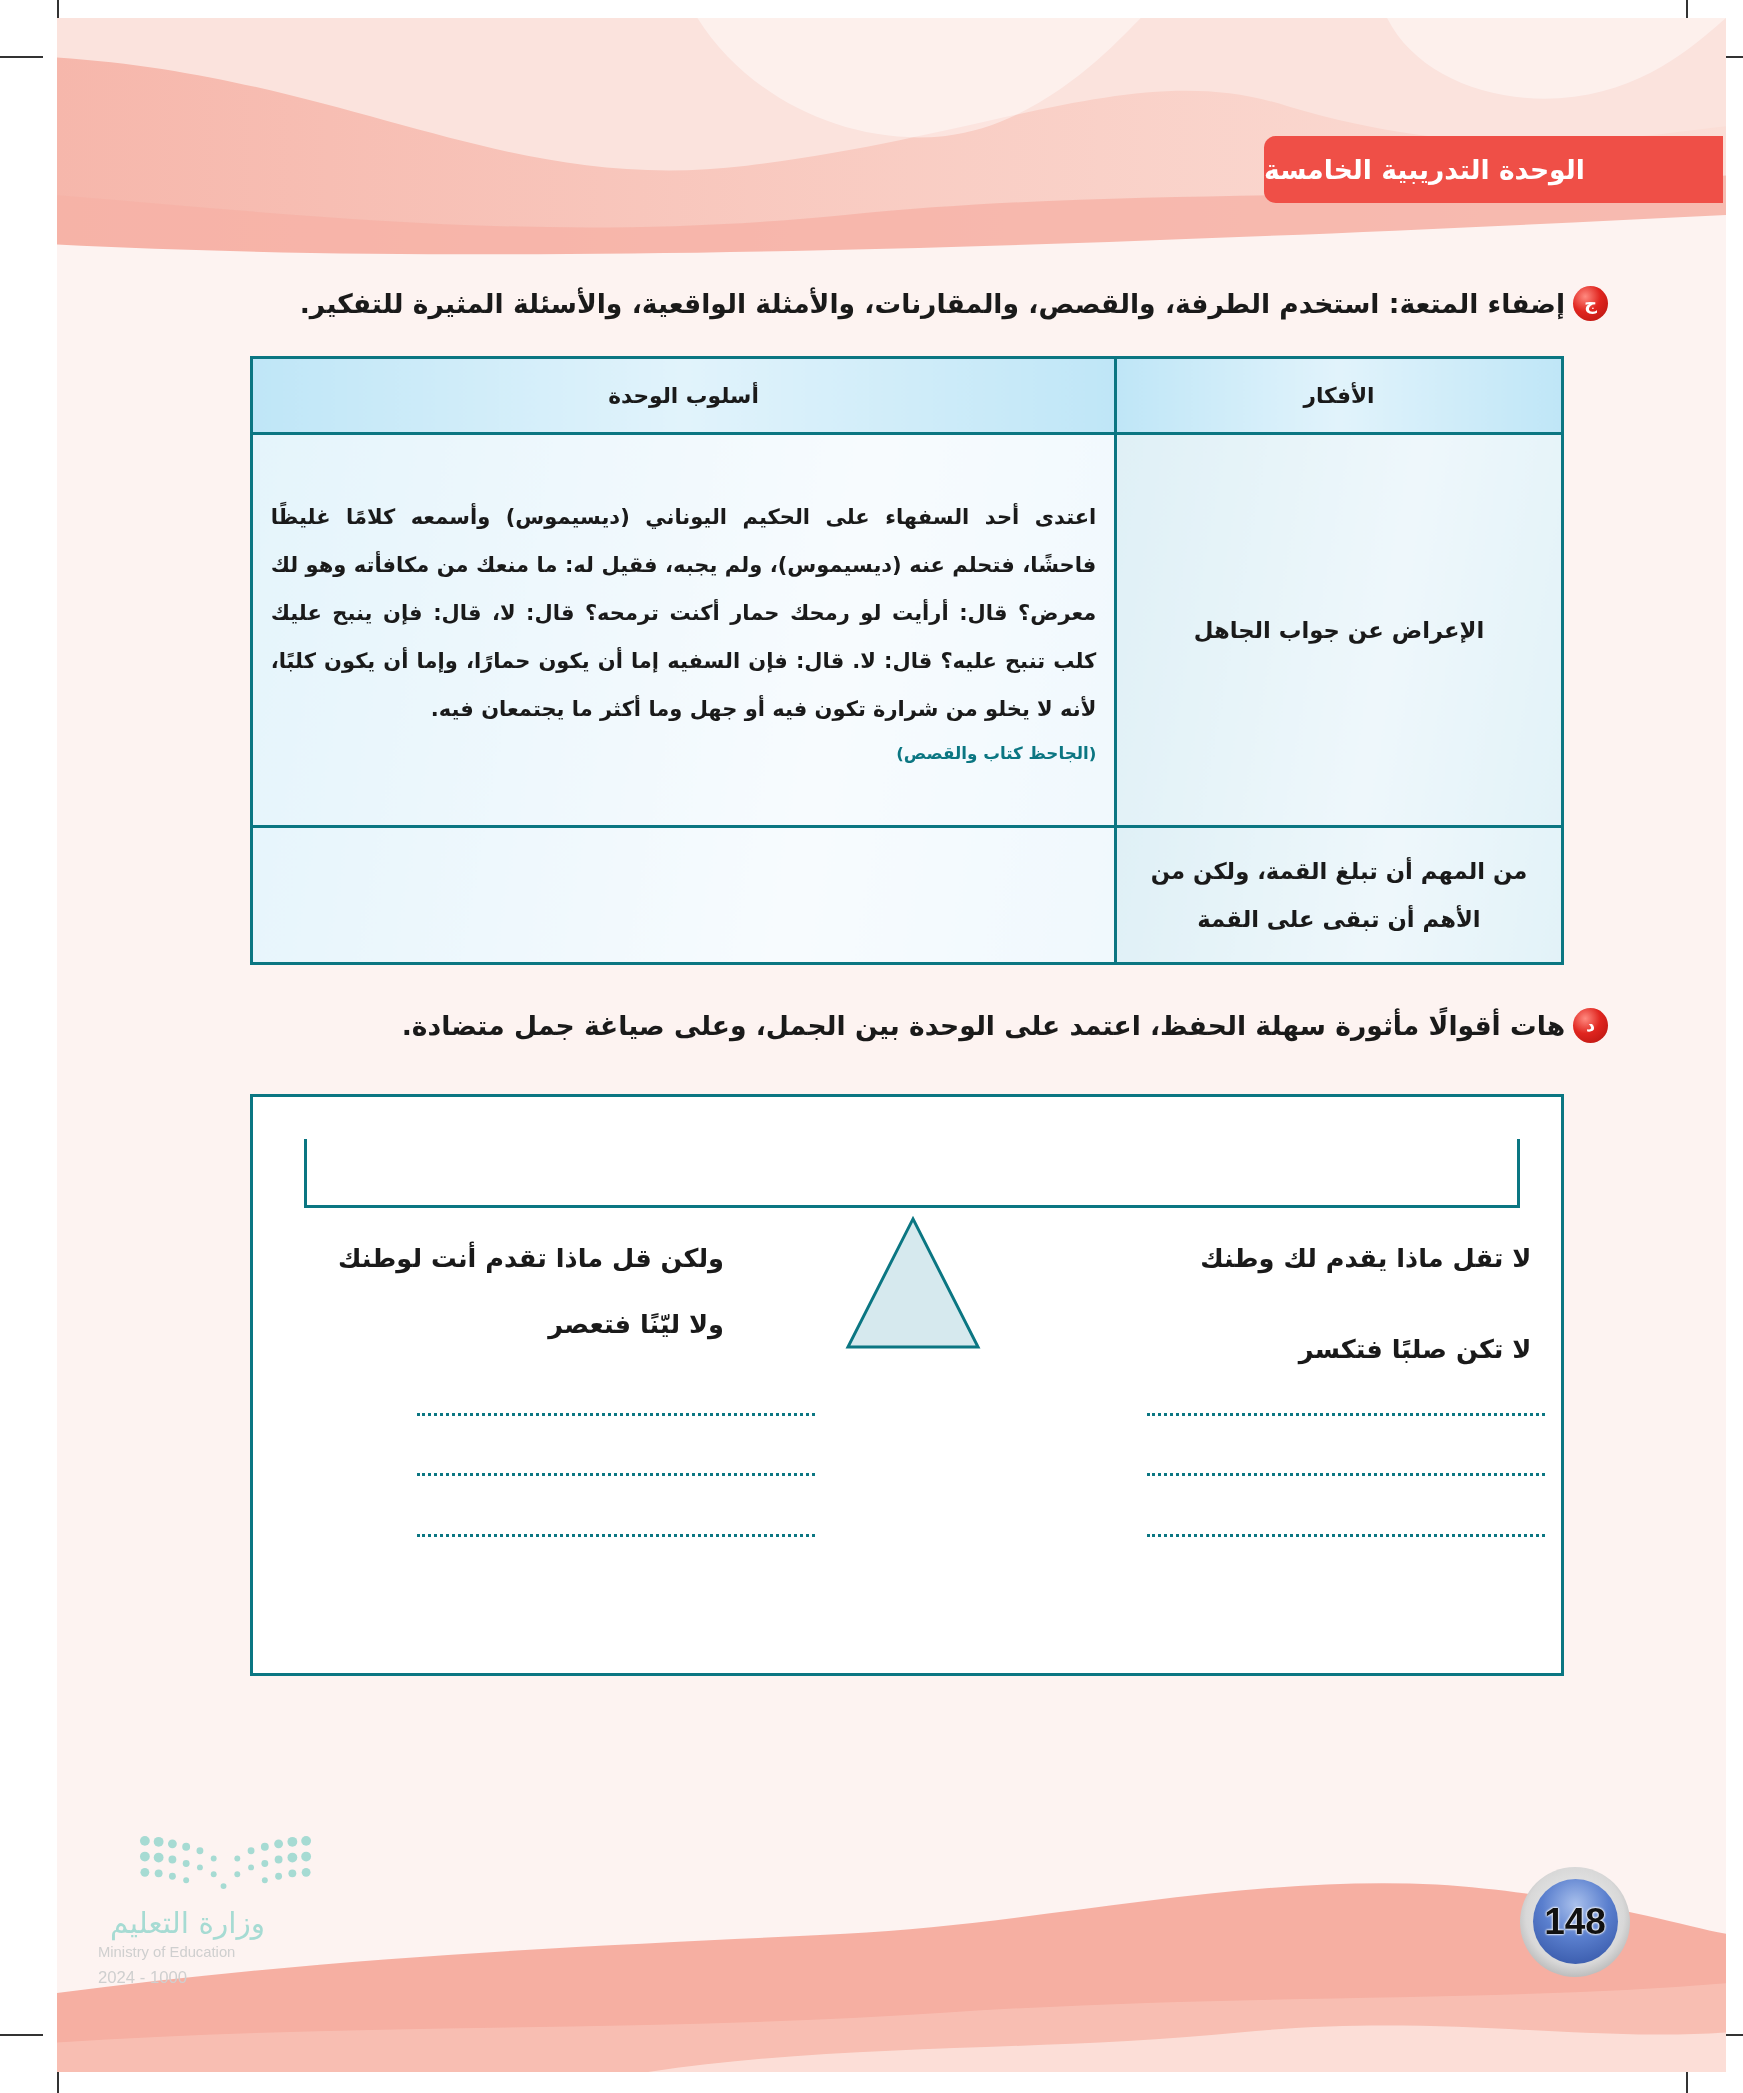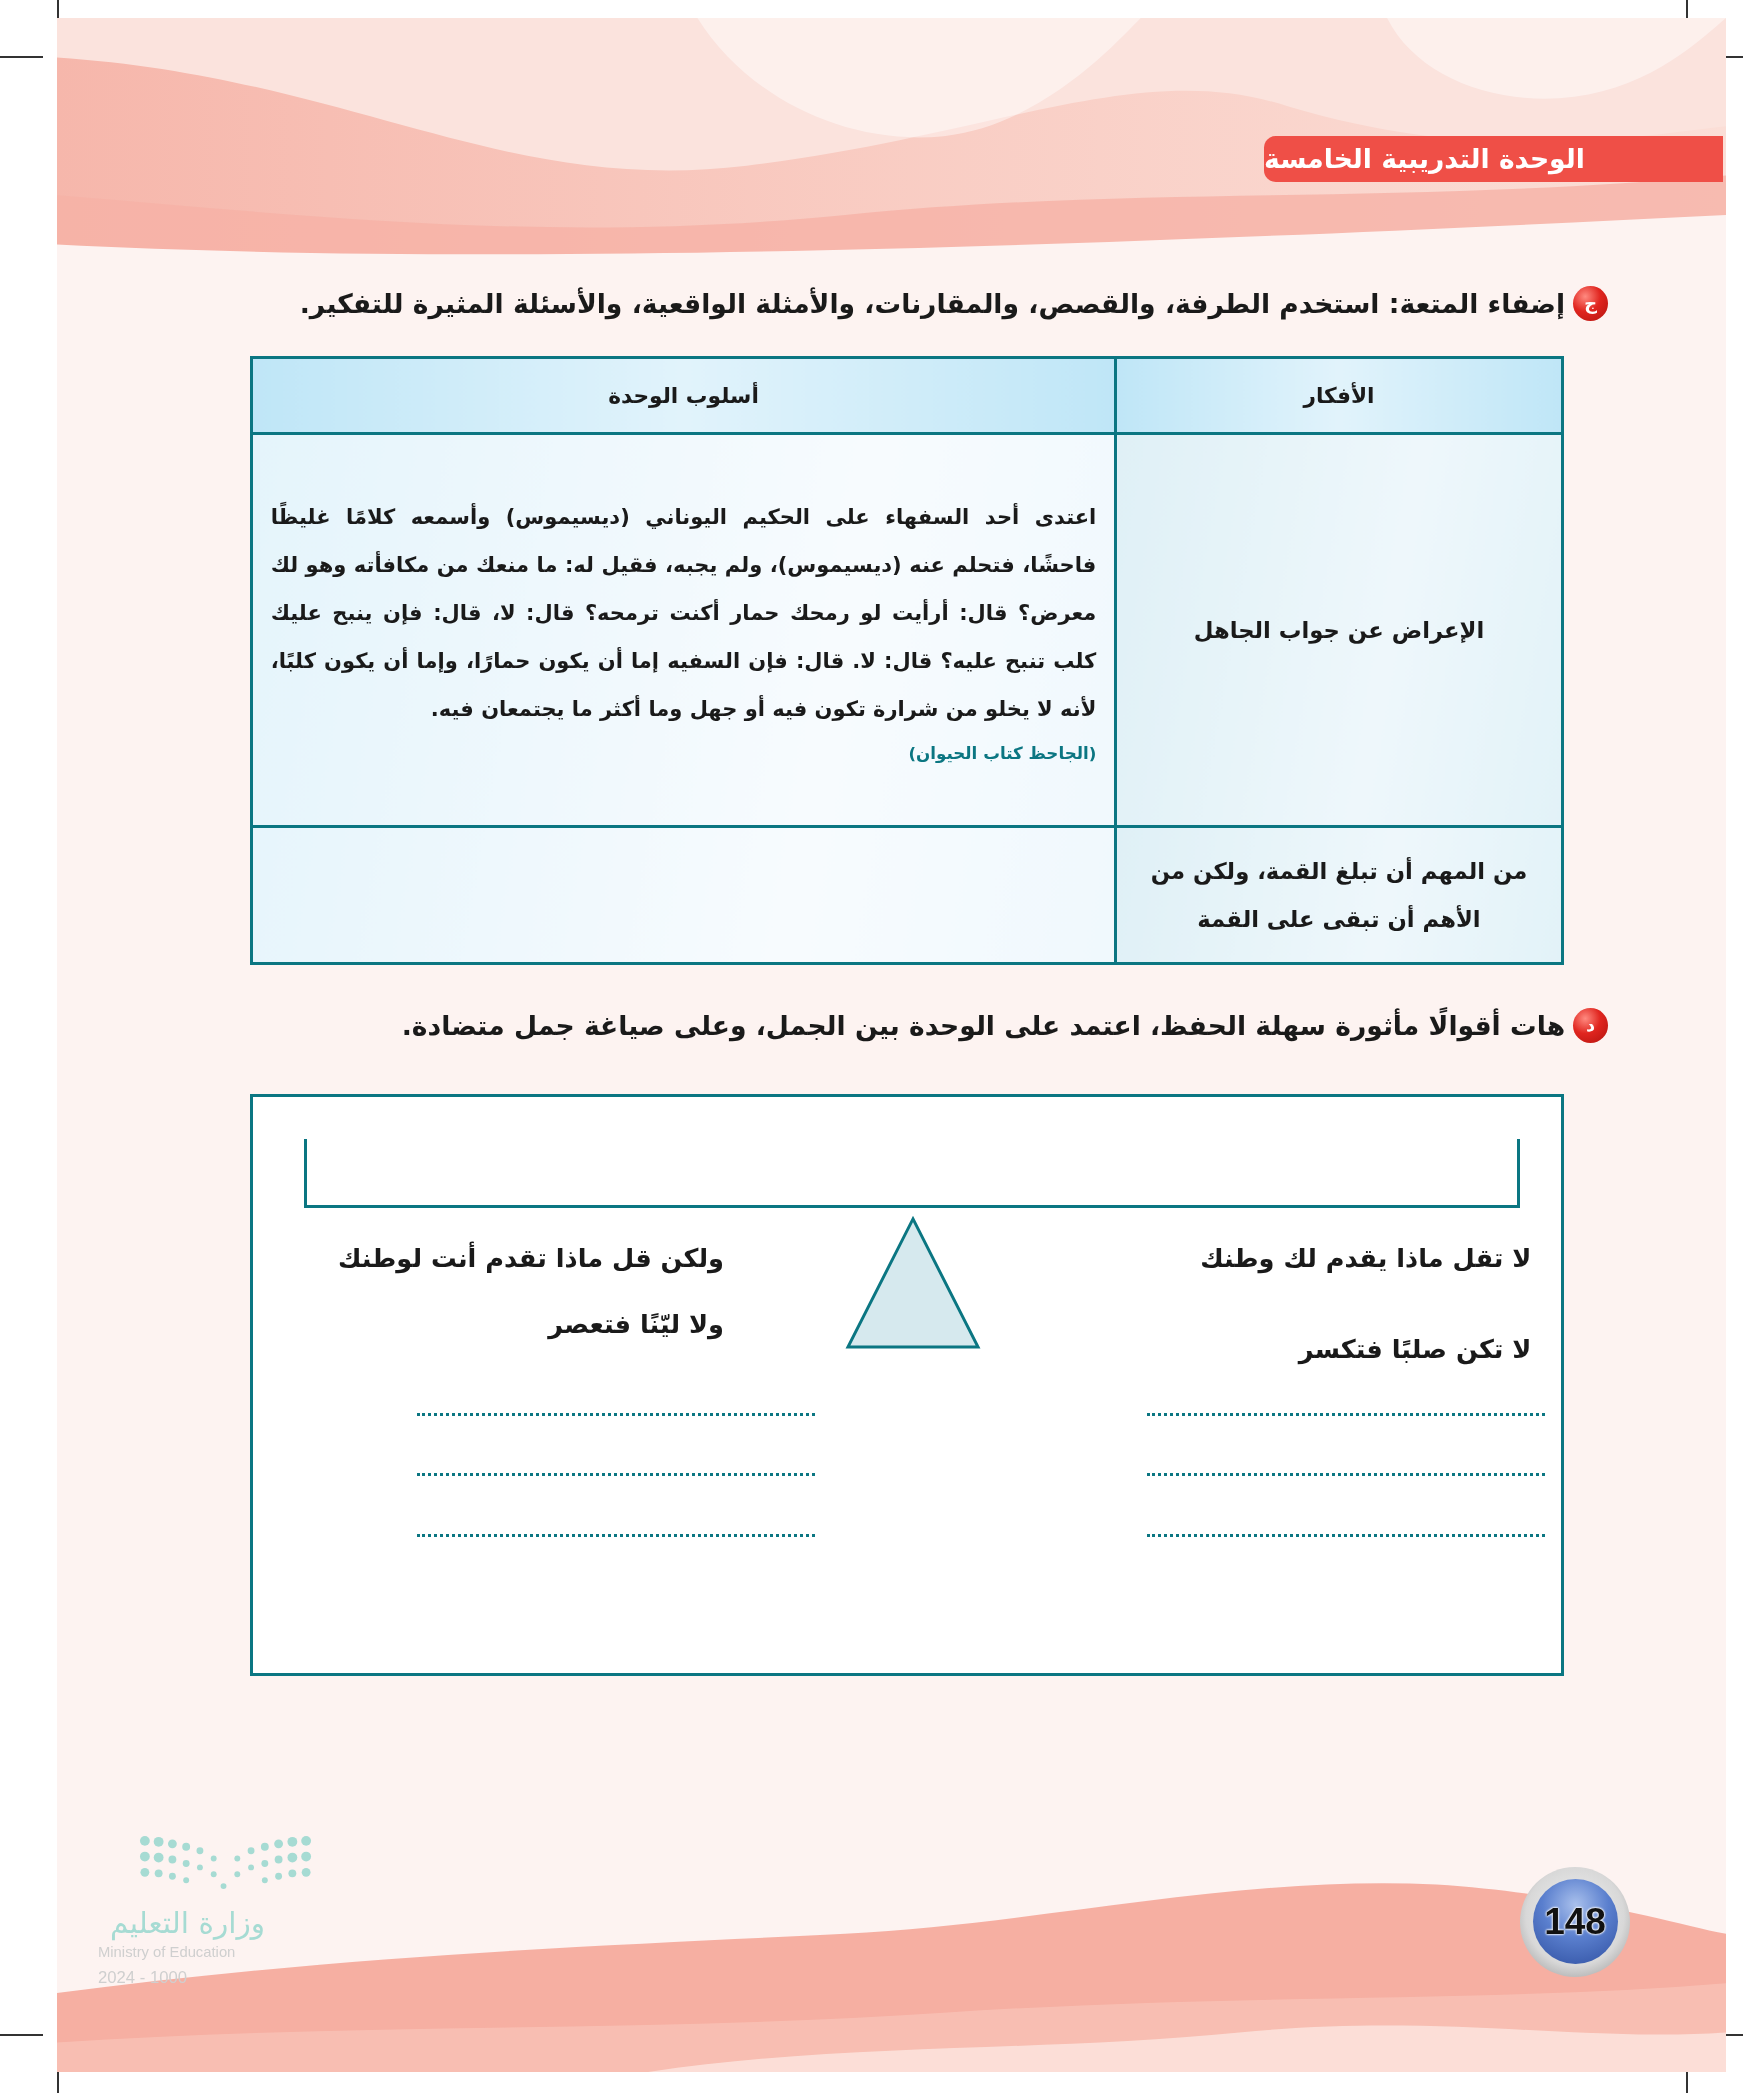--- a/index.html
+++ b/index.html
@@ -13,21 +13,21 @@
     .page {
       position: absolute; left: 57px; top: 17.7px; width: 1669px; height: 2054px;
       background: #fdf3f1; overflow: hidden;
     }
     .bg-top, .bg-bottom { position: absolute; left: 0; width: 100%; }
     .bg-top { top: 0; height: 256px; }
     .bg-bottom { bottom: 0; height: 227px; }
 
     
     .unit-header {
-      position: absolute; left: 1264px; top: 136px; width: 459px; height: 46px;
+      position: absolute; left: 1264px; top: 136px; width: 459px; height: 67px;
       background: #ef4f47; border-radius: 11.8px 0 0 11.8px;
       display: flex; align-items: center; justify-content: flex-end; padding-right: 108px;
       color: #fff; font-weight: bold; font-size: 26.6px; direction: rtl;
       font-family: "DejaVu Sans", sans-serif;
     }
 
     
     .question {
       position: absolute; right: 175px; direction: rtl; display: flex; align-items: center;
       font-weight: bold; font-size: 26.6px; color: #1a1a1a; white-space: nowrap;
@@ -148,21 +148,21 @@
       <tr>
         <th class="col-ideas">الأفكار</th>
         <th>أسلوب الوحدة</th>
       </tr>
     </thead>
     <tbody>
       <tr class="row-story">
         <td class="idea-cell">الإعراض عن جواب الجاهل</td>
         <td class="style-cell">
           <span>اعتدى أحد السفهاء على الحكيم اليوناني (ديسيموس) وأسمعه كلامًا غليظًا فاحشًا، فتحلم عنه (ديسيموس)، ولم يجبه، فقيل له: ما منعك من مكافأته وهو لك معرض؟ قال: أرأيت لو رمحك حمار أكنت ترمحه؟ قال: لا، قال: فإن ينبح عليك كلب تنبح عليه؟ قال: لا. قال: فإن السفيه إما أن يكون حمارًا، وإما أن يكون كلبًا، لأنه لا يخلو من شرارة تكون فيه أو جهل وما أكثر ما يجتمعان فيه.</span>
-          <span class="citation">(الجاحظ كتاب الحيوان)</span>
+          <span class="citation">(الجاحظ كتاب والقصص)</span>
         </td>
       </tr>
       <tr class="row-q2">
         <td class="idea-cell">من المهم أن تبلغ القمة، ولكن من الأهم أن تبقى على القمة</td>
         <td class="style-cell"></td>
       </tr>
     </tbody>
   </table>
 
   <div class="question q2" style="top:990px;right:118px;">

